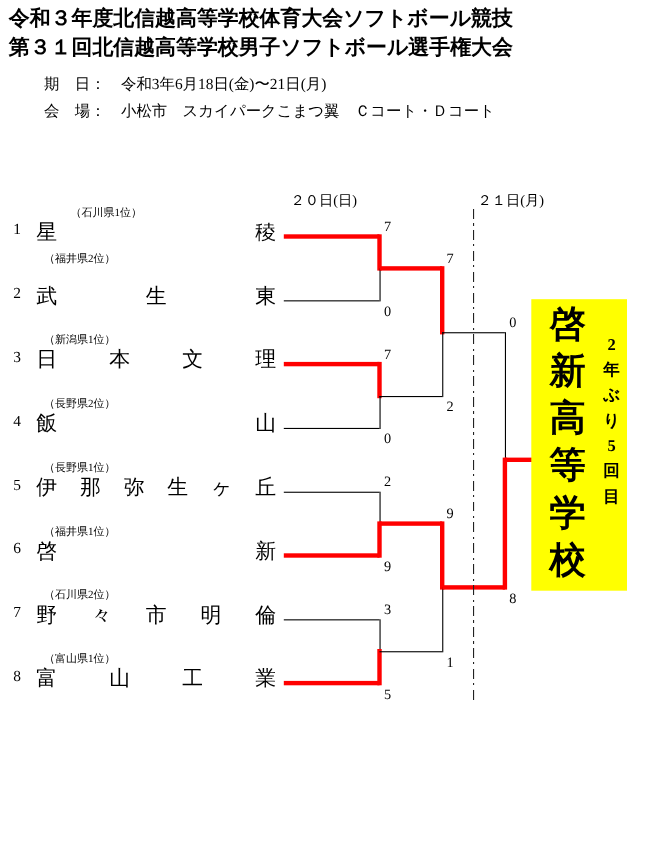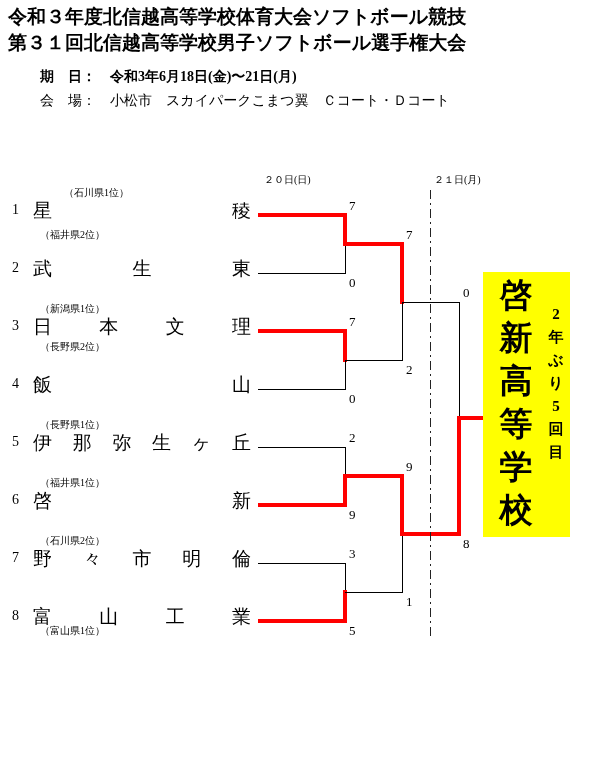--- a/index.html
+++ b/index.html
@@ -10,25 +10,25 @@
   }
   .stage{position:absolute;left:0;top:0;width:504px;height:768px;}
 
   
   .title{position:absolute;font-size:19px;font-weight:bold;letter-spacing:0px;white-space:nowrap;}
   #title1{left:8px;top:4px;}
   #title2{left:8px;top:30px;}
 
   .meta-row{position:absolute;font-size:14px;white-space:nowrap;}
   .meta-label{display:inline-block;width:70px;}
-  #meta1{left:40px;top:68px;font-weight:bold;}
+  #meta1{left:40px;top:68px;}
   #meta2{left:40px;top:92px;}
 
   
-  .datehead{position:absolute;font-size:10px;white-space:nowrap;}
+  .datehead{position:absolute;font-size:13px;white-space:nowrap;}
   #date20{left:264px;top:173px;}
   #date21{left:434px;top:173px;}
 
   
   .pref{position:absolute;left:40px;font-size:10px;white-space:nowrap;}
   .seed{position:absolute;left:12px;font-size:14px;}
   .tname{position:absolute;left:33px;width:218px;font-size:19px;
          display:flex;justify-content:space-between;}
   .tname span{display:block;}
 
@@ -91,21 +91,21 @@
         <span>東</span>
       </div>
       <div class="pref" style="top: 302px;">（新潟県1位）</div>
       <div class="seed" style="top: 318px;">3</div>
       <div class="tname" style="top: 314px;">
         <span>日</span>
         <span>本</span>
         <span>文</span>
         <span>理</span>
       </div>
-      <div class="pref" style="top: 340px;">（長野県2位）</div>
+      <div class="pref" style="top: 360px;">（長野県2位）</div>
       <div class="seed" style="top: 376px;">4</div>
       <div class="tname" style="top: 372px;">
         <span>飯</span>
         <span>山</span>
       </div>
       <div class="pref" style="top: 418px;">（長野県1位）</div>
       <div class="seed" style="top: 434px;">5</div>
       <div class="tname" style="top: 430px;">
         <span>伊</span>
         <span>那</span>
@@ -122,21 +122,21 @@
       </div>
       <div class="pref" style="top: 534px;">（石川県2位）</div>
       <div class="seed" style="top: 550px;">7</div>
       <div class="tname" style="top: 546px;">
         <span>野</span>
         <span>々</span>
         <span>市</span>
         <span>明</span>
         <span>倫</span>
       </div>
-      <div class="pref" style="top: 592px; margin-top: 32px;">（富山県1位）</div>
+      <div class="pref" style="top: 592px;">（富山県1位）</div>
       <div class="seed" style="top: 608px;">8</div>
       <div class="tname" style="top: 604px;">
         <span>富</span>
         <span>山</span>
         <span>工</span>
         <span>業</span>
       </div>
     </div>
 
   <div id="lines-layer">

